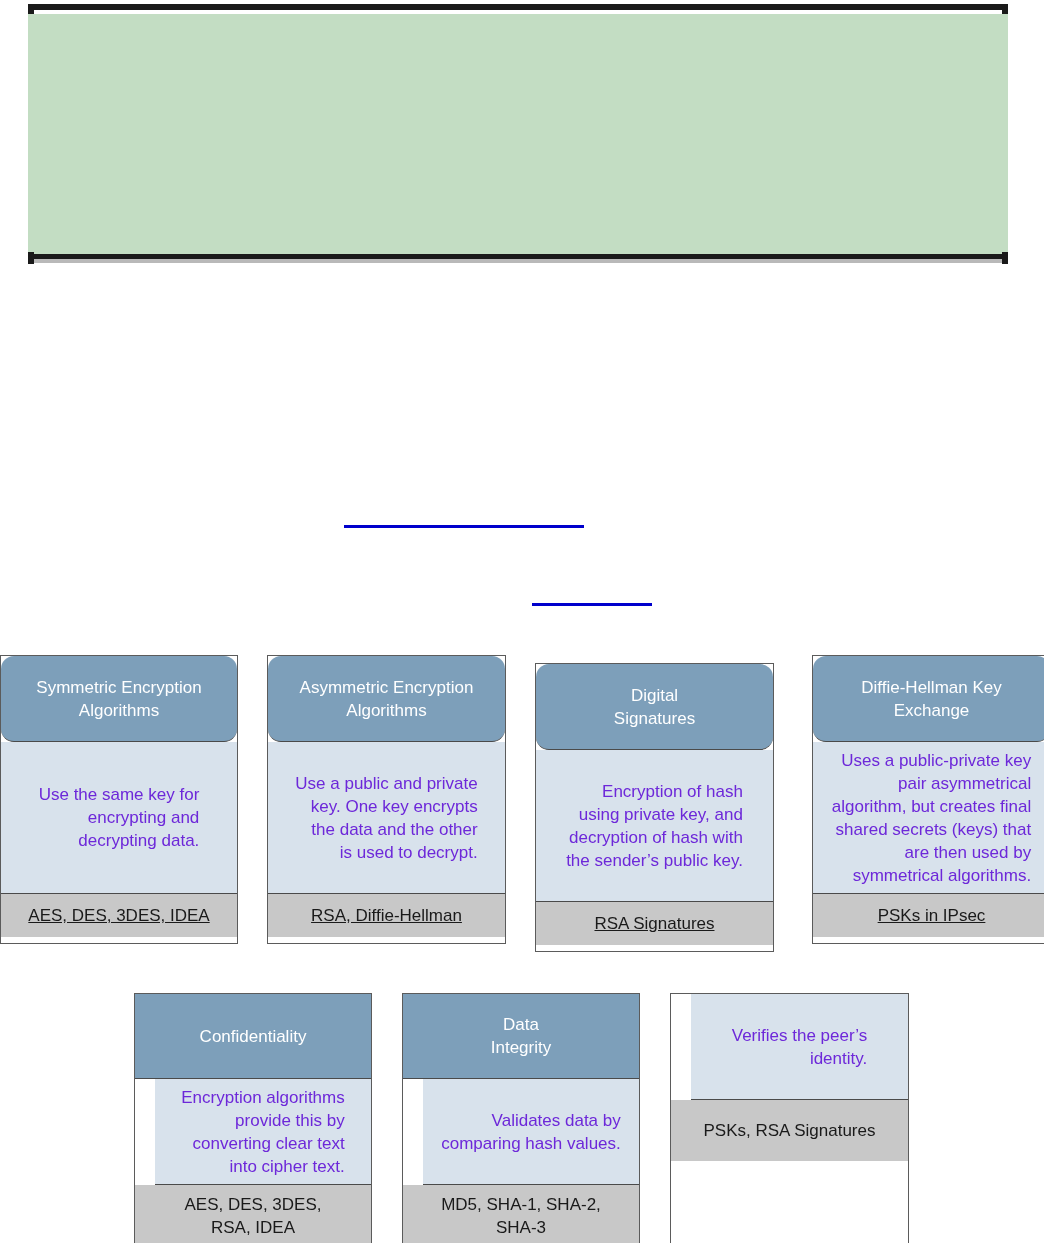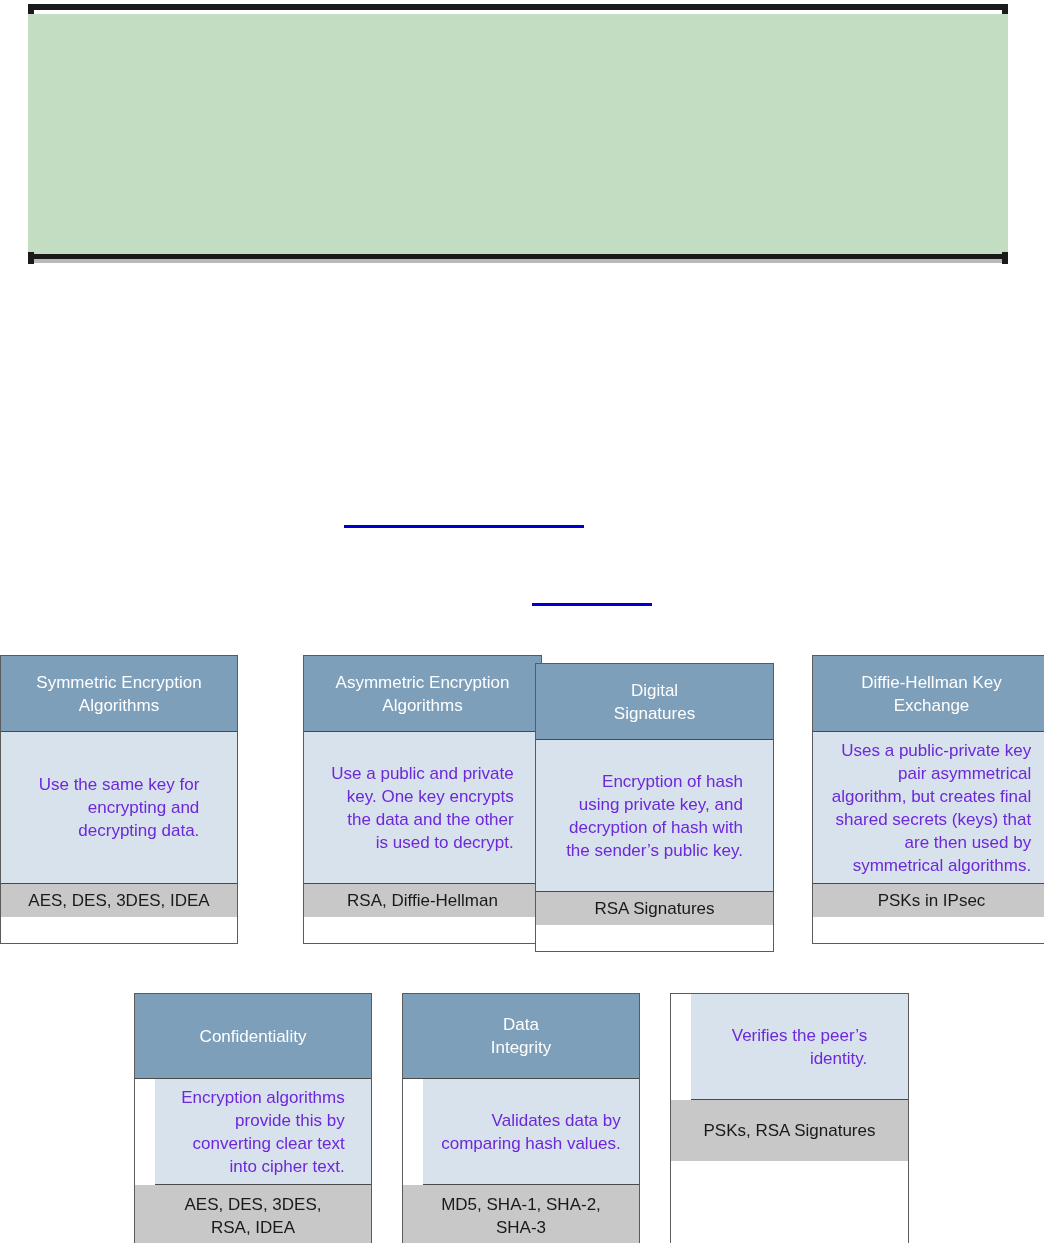--- a/index.html
+++ b/index.html
@@ -131,26 +131,26 @@
     align-items: center;
     justify-content: center;
     text-align: center;
     font-size: 17px;
     line-height: 23px;
     padding: 4px 6px;
   }
 
   
   .row1 { top: 655px; height: 289px; }
-  .row1 .card-header { height: 76px; }
+  .row1 .card-header { height: 86px; border-radius: 13px; }
   .row1 .card-body   { height: 152px; }
-  .row1 .card-footer { height: 33px; }
+  .row1 .card-footer { height: 43px; text-decoration: underline; }
 
   #card-symmetric    { left: 0px;   width: 238px; }
-  #card-asymmetric   { left: 267px; width: 239px; margin-left: 36px; }
+  #card-asymmetric   { left: 267px; width: 239px; }
   #card-digital-sig  { left: 535px; width: 239px; margin-top: 8px; }
   #card-diffie       { left: 812px; width: 239px; }
 
   
   .row2 { top: 993px; height: 254px; }
   .row2 .card-header { height: 85px; }
   .row2 .card-body   { height: 106px; margin-left: 20px; }
   .row2 .card-footer { height: 61px; }
 
   #card-confidentiality { left: 134px; width: 238px; }

